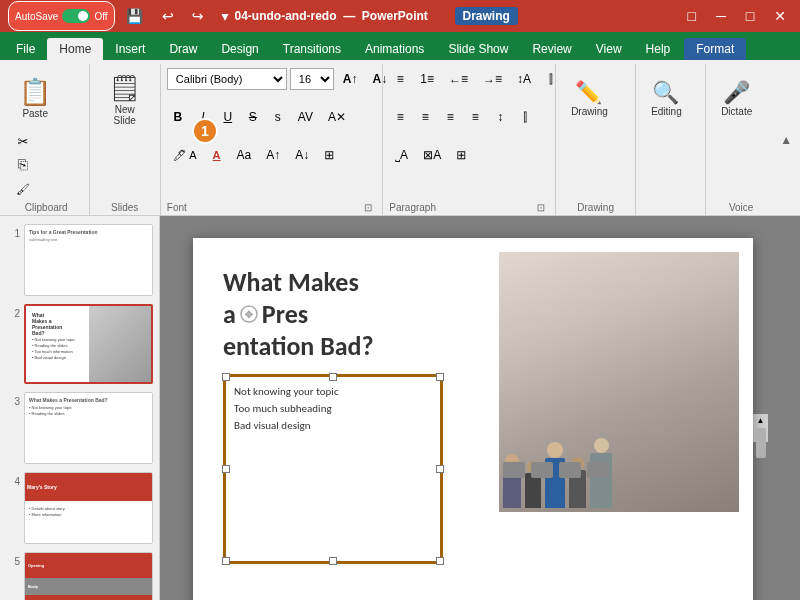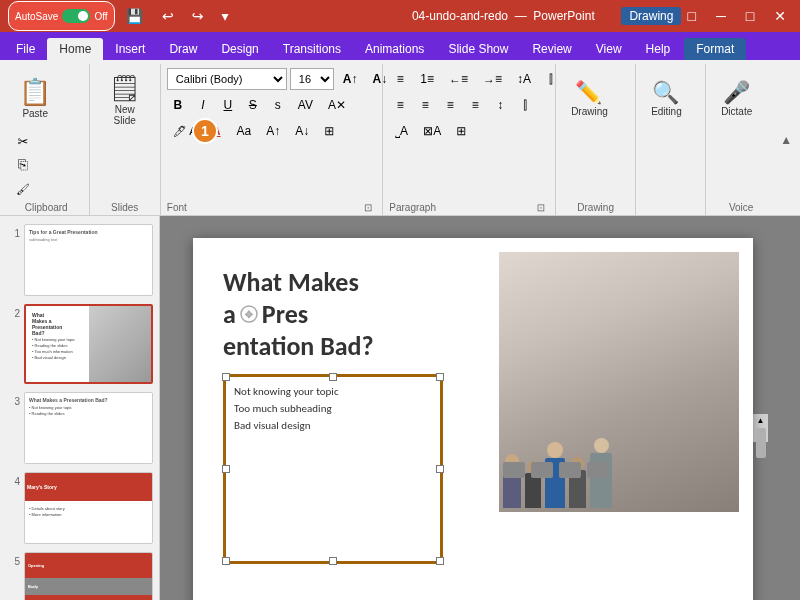--- a/index.html
+++ b/index.html
@@ -27,27 +27,27 @@
       display: flex; align-items: center; gap: 4px;
     }
     .autosave-toggle {
       background: #27ae60;
       border-radius: 8px;
       width: 28px; height: 14px;
       display: inline-flex; align-items: center; justify-content: flex-end;
       padding: 2px;
     }
     .autosave-toggle-knob { background: white; border-radius: 50%; width: 10px; height: 10px; }
-    .title-bar-center { flex: 1; text-align: right; font-size: 12px; }
+    .title-bar-center { flex: 1; text-align: left; font-size: 12px; font-weight: bold; }
     .title-bar-right { display: flex; align-items: center; gap: 8px; }
     .win-btn { background: none; border: none; color: white; font-size: 14px; cursor: pointer; padding: 2px 6px; }
 
     
     .ribbon-tabs {
-      background: #6d28d9;
+      background: #15803d;
       display: flex;
       align-items: flex-end;
       padding: 0 4px;
       height: 28px;
     }
     .ribbon-tab {
       color: white;
       padding: 4px 12px;
       font-size: 12px;
       cursor: pointer;
@@ -83,21 +83,21 @@
     .ribbon-group-content {
       display: flex;
       flex-wrap: wrap;
       gap: 2px;
       flex: 1;
       align-items: flex-start;
       padding-top: 4px;
     }
 
     
-    .font-row { display: flex; align-items: center; gap: 3px; margin-bottom: 2px; }
+    .font-row { display: flex; align-items: center; gap: 3px; margin-bottom: 14px; }
     .font-select {
       font-size: 11px;
       border: 1px solid #aaa;
       background: white;
       padding: 2px 4px;
       width: 120px;
       height: 22px;
     }
     .size-select {
       font-size: 11px;

